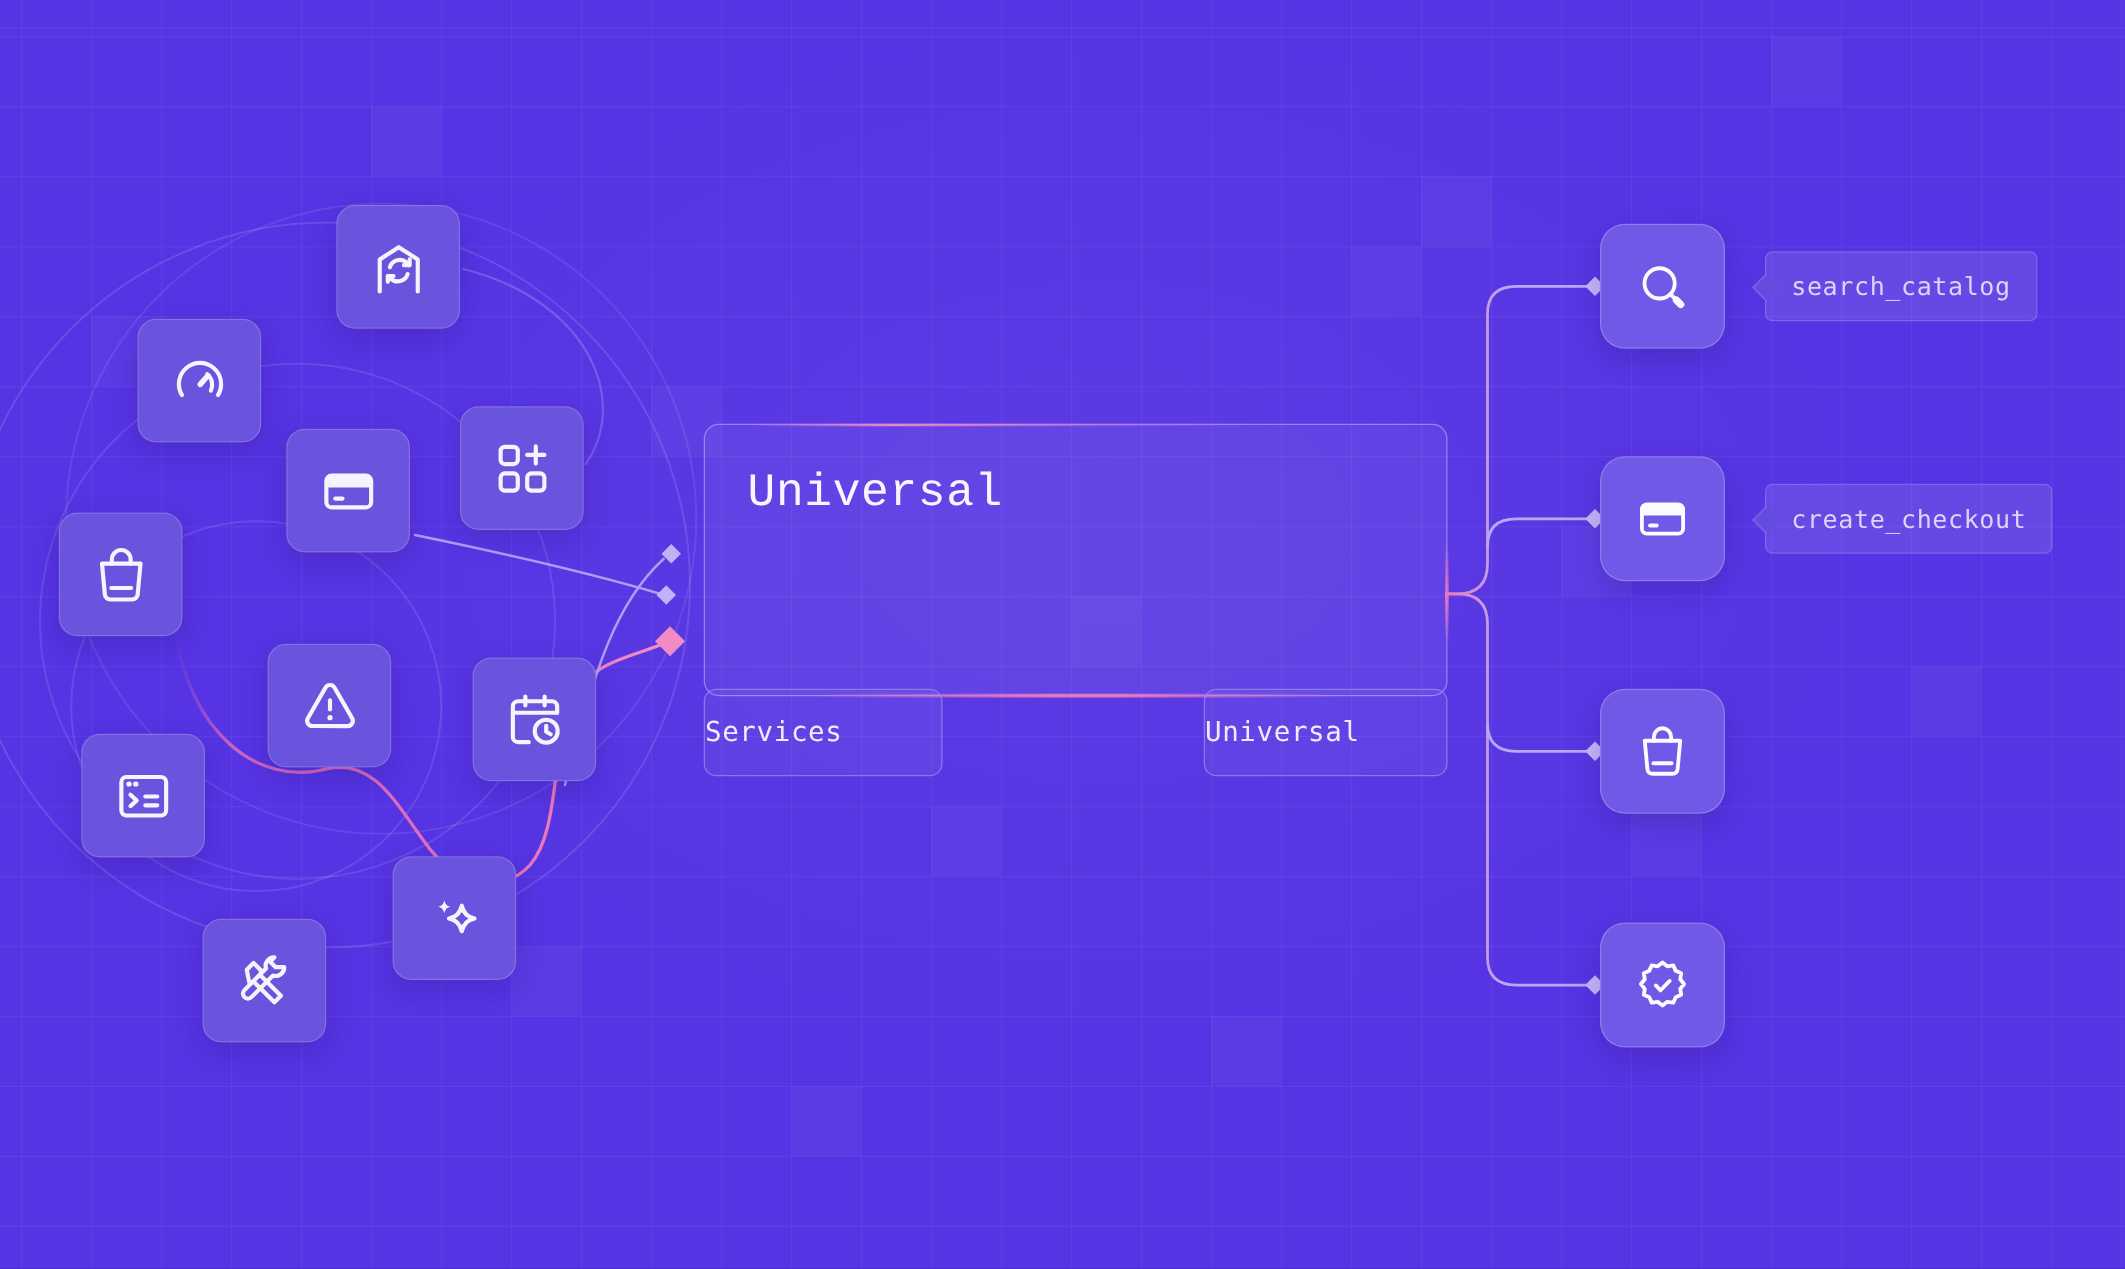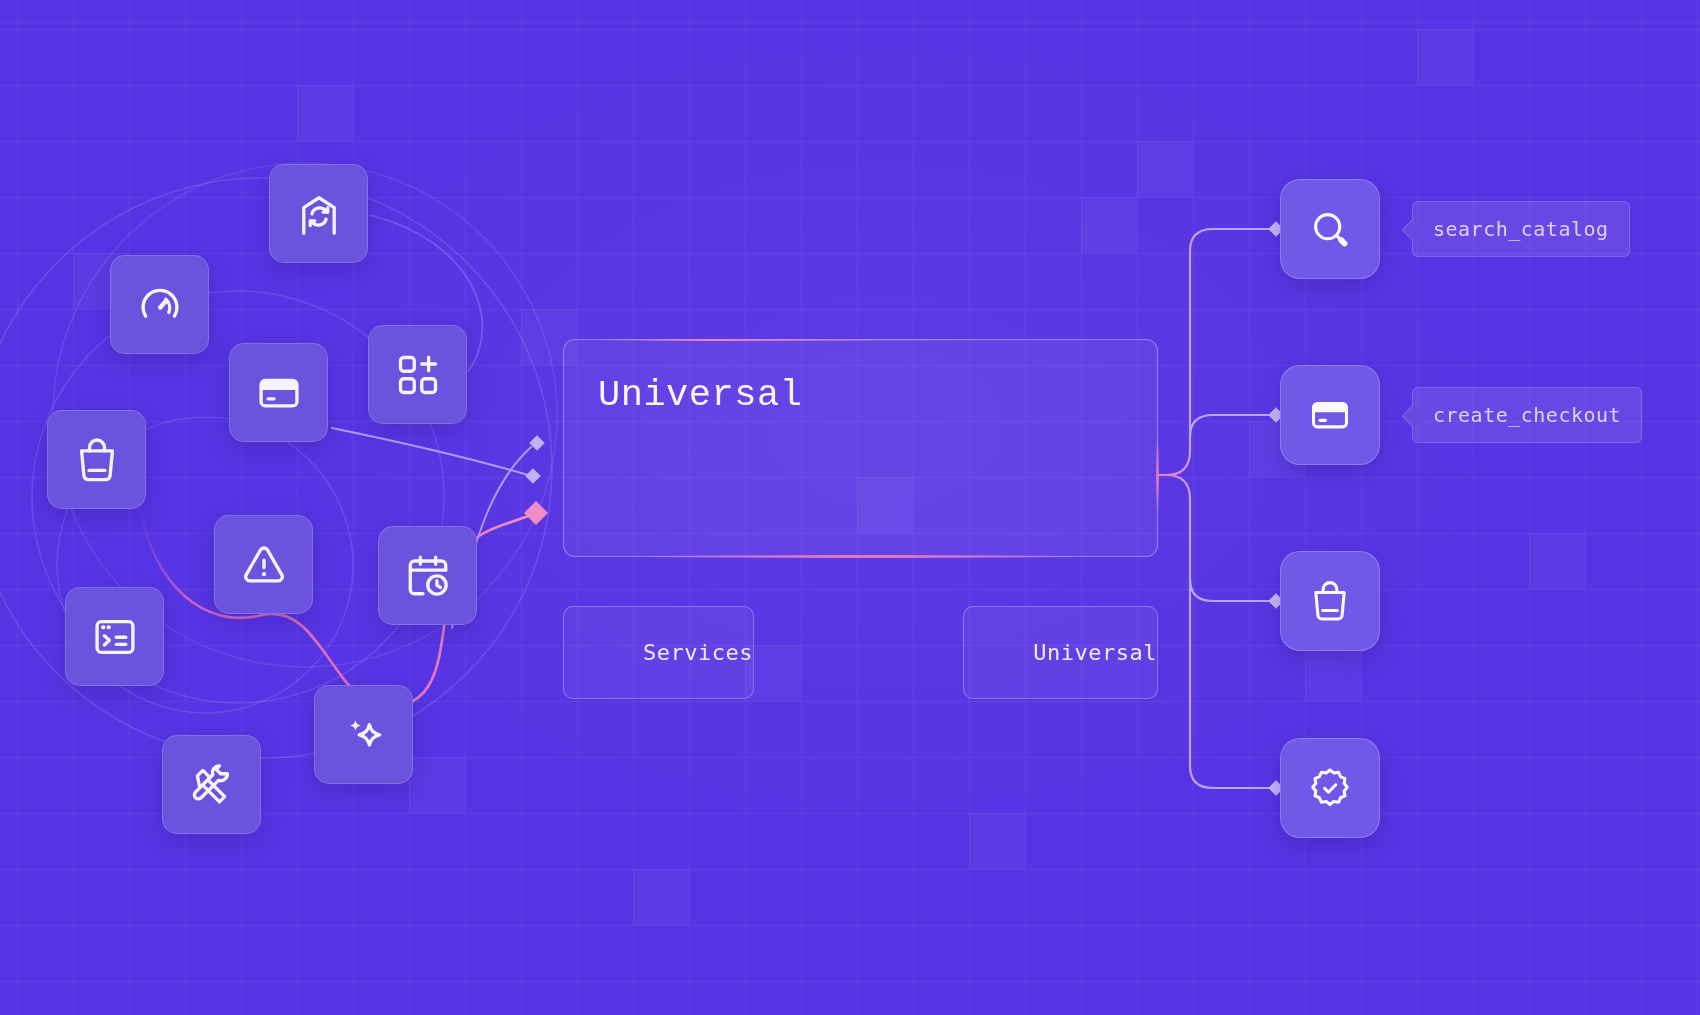--- a/index.html
+++ b/index.html
@@ -34,23 +34,23 @@
     border:1.5px solid rgba(154,135,243,0.95);border-radius:12px;box-sizing:border-box;
   }
   .mainbox .edge-top{position:absolute;left:6%;right:26%;top:-1.5px;height:2.5px;border-radius:2px;
     background:linear-gradient(90deg,rgba(240,138,200,0),rgba(240,138,200,0.95) 28%,rgba(240,138,200,0.25) 70%,rgba(240,138,200,0));}
   .mainbox .edge-bottom{position:absolute;left:14%;right:14%;bottom:-1.5px;height:2.5px;border-radius:2px;
     background:linear-gradient(90deg,rgba(240,138,200,0),rgba(238,121,187,0.9) 45%,rgba(238,121,187,0.9) 58%,rgba(240,138,200,0));}
   .mainbox .edge-right{position:absolute;right:-1.5px;top:44%;height:36%;width:2.5px;border-radius:2px;
     background:linear-gradient(180deg,rgba(238,121,187,0),rgba(238,121,187,0.85) 55%,rgba(238,121,187,0));}
   .title{padding:30px 0 0 34px;color:#f7f5ff;font-size:37px;line-height:51px;letter-spacing:0.5px;white-space:pre;font-family:Liberation Mono, monospace;}
   .cat{
-    position:absolute;top:606px;height:93px;z-index:3;border-radius:10px;box-sizing:border-box;
+    position:absolute;top:551px;height:70px;z-index:3;border-radius:10px;box-sizing:border-box;
     background:rgba(255,255,255,0.05);border:1.2px solid rgba(150,132,240,0.8);
-    display:flex;align-items:center;justify-content:flex-end;
+    display:flex;align-items:center;justify-content:flex-start;
     color:#efeafd;font-size:22px;letter-spacing:0.5px;
   }
   .tag{
     position:absolute;height:56px;z-index:3;border-radius:6px;box-sizing:border-box;
     background:rgba(255,255,255,0.10);border:1px solid rgba(255,255,255,0.16);
     display:flex;align-items:center;padding:0 20px;
     color:#dcd4f9;font-size:20px;letter-spacing:0.5px;white-space:nowrap;
   }
   .tag .notch{
     position:absolute;left:-8px;top:50%;width:15px;height:15px;margin-top:-7.5px;

